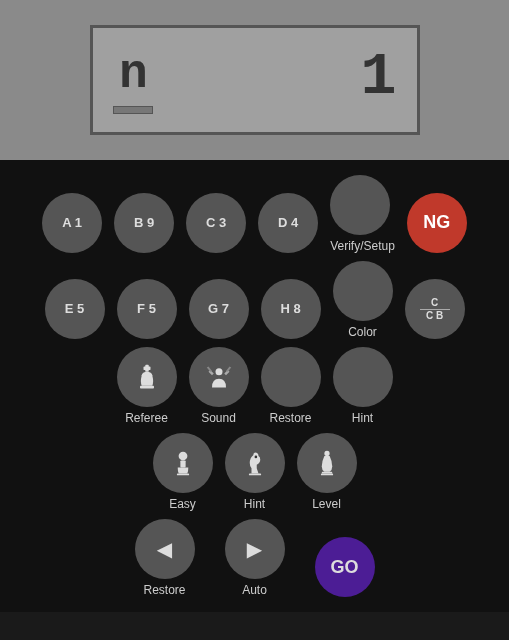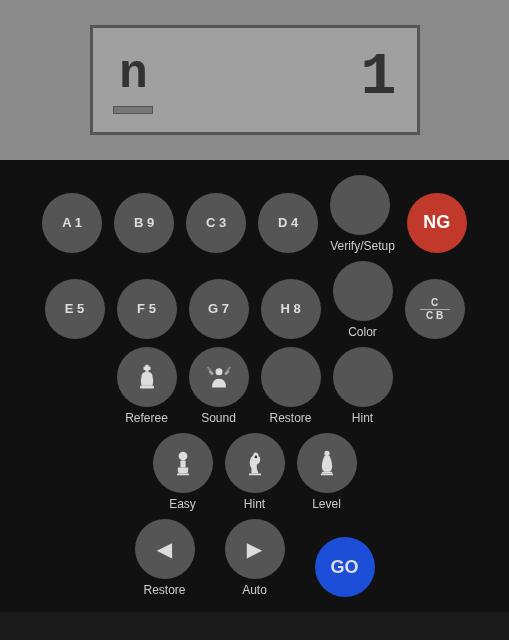--- a/index.html
+++ b/index.html
@@ -147,21 +147,21 @@
     .btn-icon svg {
       width: 28px;
       height: 28px;
     }
 
     
     .btn-go {
       width: 60px;
       height: 60px;
       border-radius: 50%;
-      background: #1d4ed8;
+      background: #4c1d95;
       border: none;
       cursor: pointer;
       display: flex;
       align-items: center;
       justify-content: center;
       color: #ddd;
       font-size: 18px;
       font-weight: bold;
     }
 

